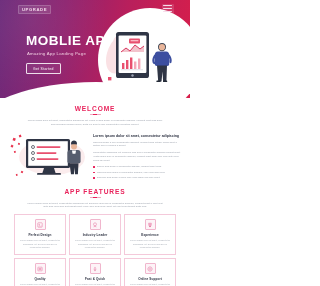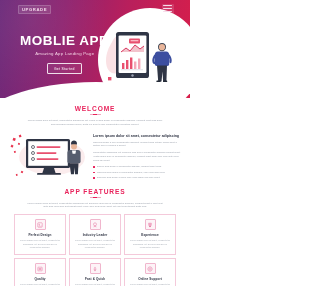--- a/index.html
+++ b/index.html
@@ -38,21 +38,21 @@
     border:.4px solid rgba(255,255,255,.18);
   }
   .menu-btn{
     position:absolute;right:16px;top:4px;width:9px;height:7px;
     display:flex;flex-direction:column;justify-content:space-between;
     background:rgba(255,255,255,.14);padding:1.4px 1.6px;border-radius:1px;
   }
   .menu-btn i{display:block;height:.9px;background:#f6dcea;border-radius:1px;}
 
   
-  .hero-copy{position:absolute;left:20px;top:34px;z-index:5;text-align:center;}
+  .hero-copy{position:absolute;left:26px;top:34px;z-index:5;}
   .hero-title{
     font-size:13.5px;font-weight:700;color:#ffffff;letter-spacing:.5px;
     line-height:1;margin:0;white-space:nowrap;
   }
   .hero-sub{
     font-size:4.3px;color:#f2cfe2;margin:3.2px 0 0 1px;letter-spacing:.25px;
   }
   .hero-btn{
     margin-top:6px;display:inline-block;font-size:3.4px;color:#ffffff;
     border:.7px solid rgba(255,255,255,.85);border-radius:1.5px;

